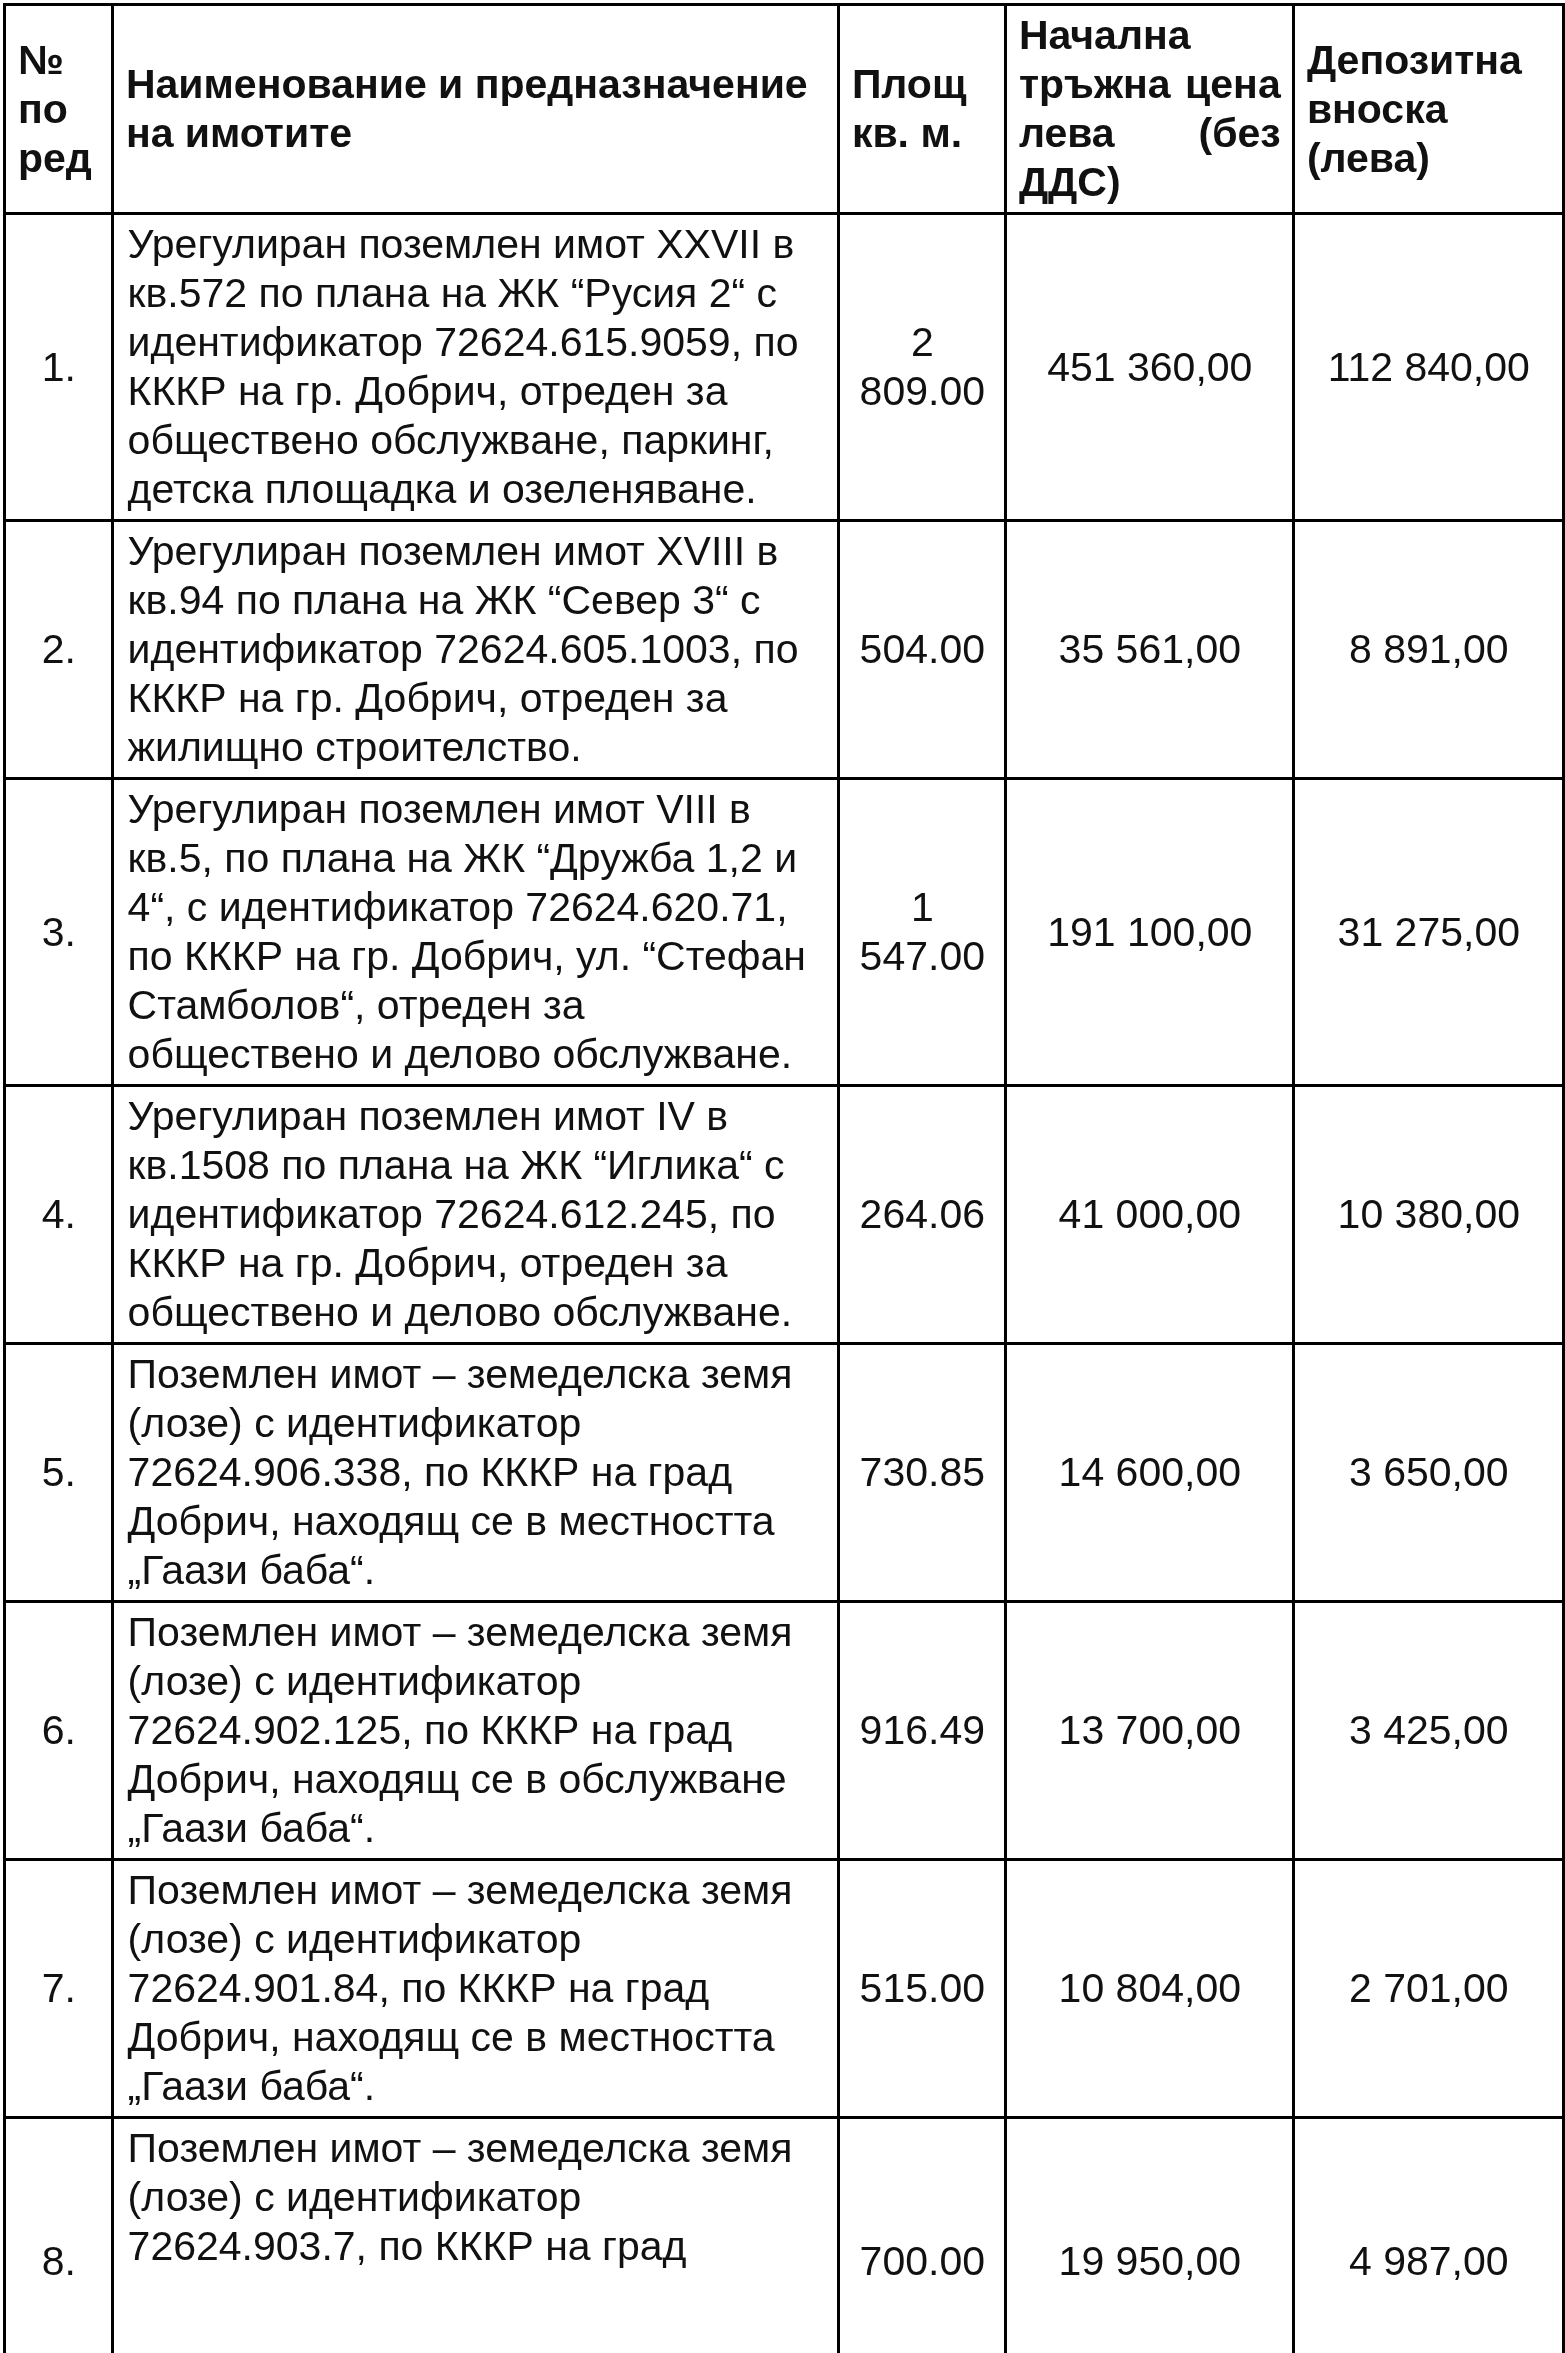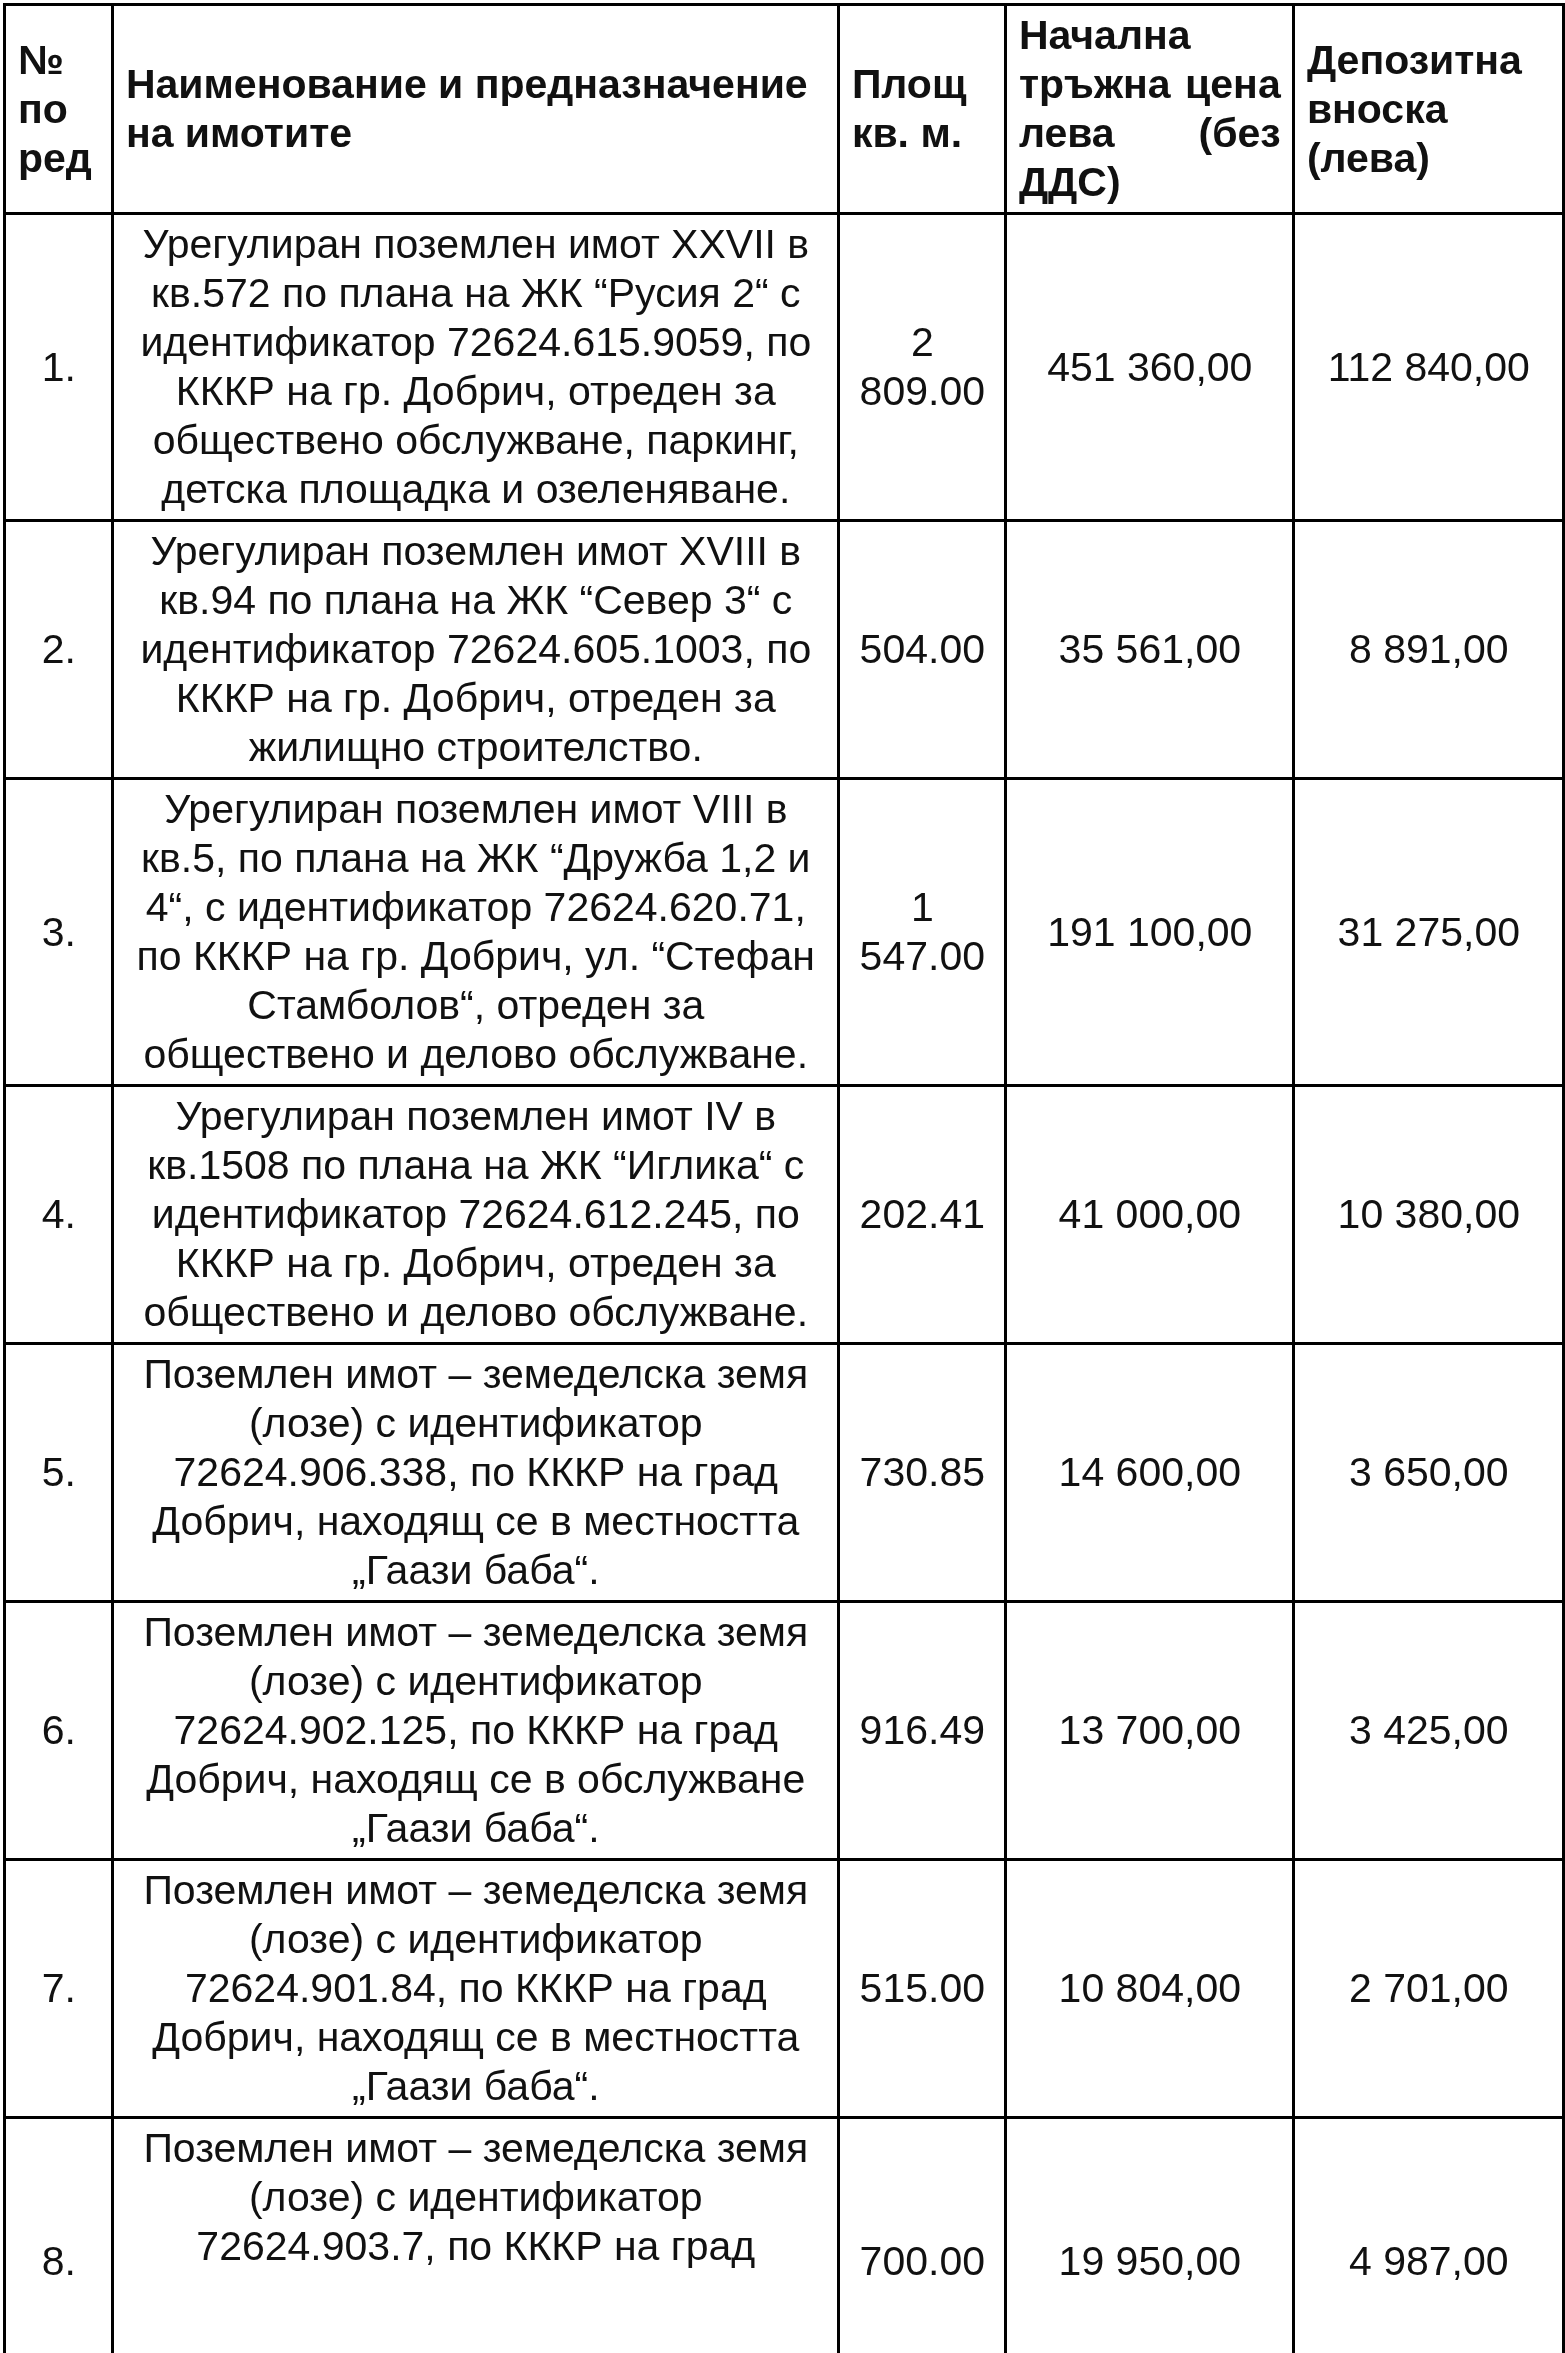--- a/index.html
+++ b/index.html
@@ -42,21 +42,21 @@
   th.h-price {
     text-align: justify;
     text-align-last: justify; 
   }
   td {
     text-align: center;
     vertical-align: middle;
     padding: 3.3px 10px;
   }
   td.c-name {
-    text-align: center;
+    text-align: left;
     vertical-align: top;
     padding: 5px 13.3px;
     margin-top: 16px;
   }
   
   tbody tr:last-child td { height: 275px; }
 </style>
 </head>
 <body>
 
@@ -107,21 +107,21 @@
     <td class="c-num">3.</td>
     <td class="c-name">Урегулиран поземлен имот VIII в кв.5, по плана на ЖК “Дружба 1,2 и 4“, с идентификатор 72624.620.71, по КККР на гр. Добрич, ул. “Стефан Стамболов“, отреден за обществено и делово обслужване.</td>
     <td class="c-area">1 547.00</td>
     <td class="c-price">191 100,00</td>
     <td class="c-deposit">31 275,00</td>
   </tr>
 
   <tr>
     <td class="c-num">4.</td>
     <td class="c-name">Урегулиран поземлен имот IV в кв.1508 по плана на ЖК “Иглика“ с идентификатор 72624.612.245, по КККР на гр. Добрич, отреден за обществено и делово обслужване.</td>
-    <td class="c-area">202.41</td>
+    <td class="c-area">264.06</td>
     <td class="c-price">41 000,00</td>
     <td class="c-deposit">10 380,00</td>
   </tr>
 
   <tr>
     <td class="c-num">5.</td>
     <td class="c-name">Поземлен имот – земеделска земя (лозе) с идентификатор 72624.906.338, по КККР на град Добрич, находящ се в местността „Гаази баба“.</td>
     <td class="c-area">730.85</td>
     <td class="c-price">14 600,00</td>
     <td class="c-deposit">3 650,00</td>

